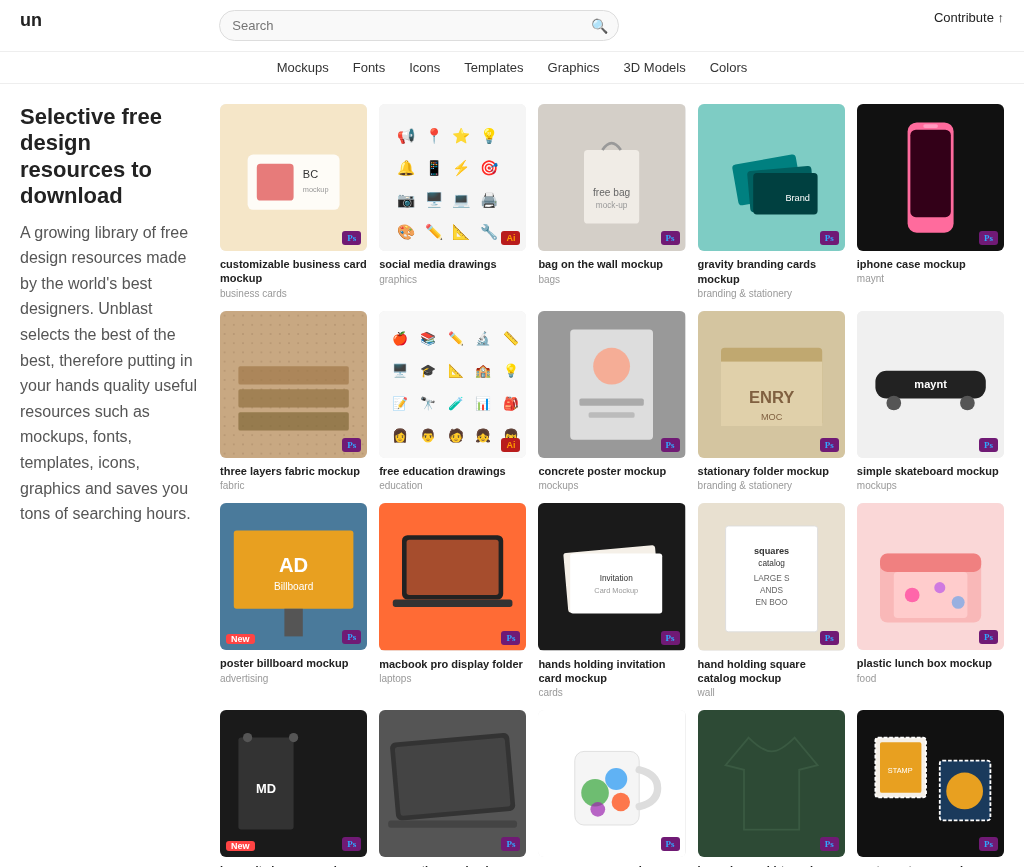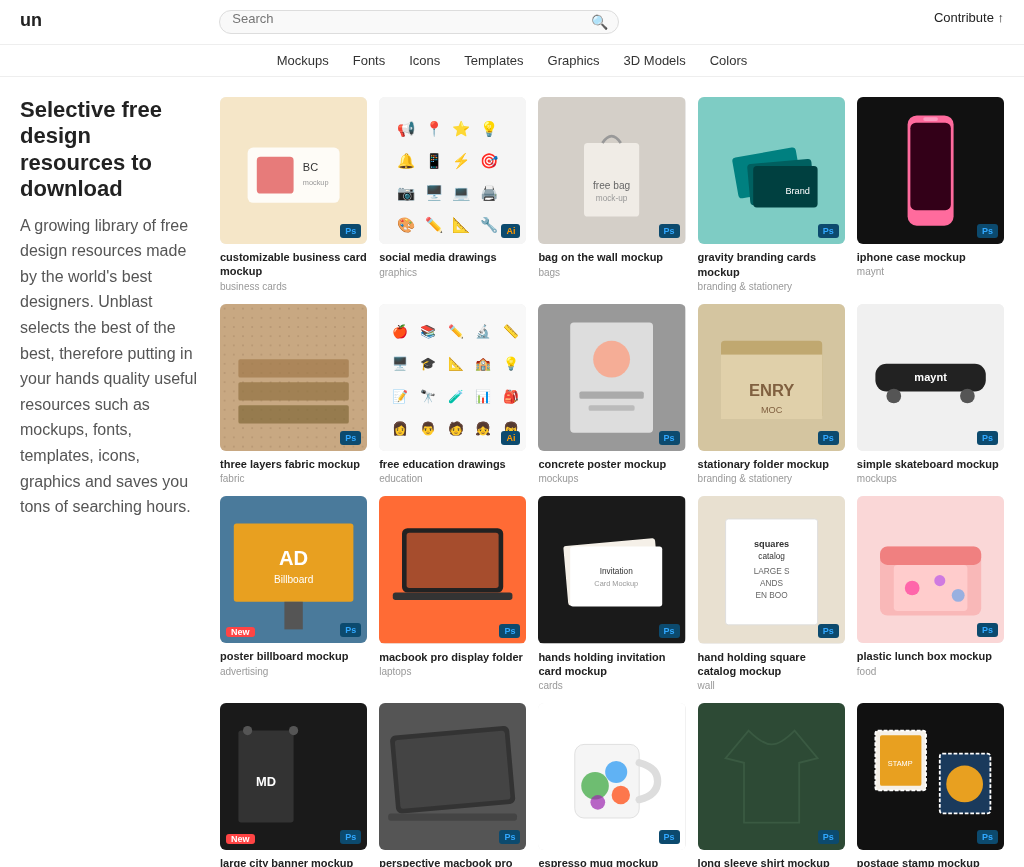--- a/index.html
+++ b/index.html
@@ -2,21 +2,21 @@
 <html><head>
   <meta charset="utf-8">
   <style>
     * { box-sizing: border-box; margin: 0; padding: 0; }
     body { font-family: -apple-system, BlinkMacSystemFont, 'Segoe UI', sans-serif; background: #fff; font-size: 13px; color: #222; }
     
     
     .header { display: flex; align-items: flex-start; padding: 10px 20px; border-bottom: 1px solid #eee; position: sticky; top: 0; background: #fff; z-index: 100; }
     .logo { font-size: 18px; font-weight: bold; color: #222; margin-right: 20px; text-decoration: none; }
     .search-bar { flex: 1; max-width: 400px; margin: 0 auto; position: relative; }
-    .search-bar input { width: 100%; padding: 0 32px 7px 12px; border: 1px solid #ddd; border-radius: 20px; font-size: 13px; outline: none; background: #f9f9f9; }
+    .search-bar input { width: 100%; padding: 7px 32px 7px 12px; border: 1px solid #ddd; border-radius: 20px; font-size: 13px; outline: none; background: #f9f9f9; }
     .search-icon { position: absolute; right: 10px; top: 50%; transform: translateY(-50%); color: #999; font-size: 14px; }
     .contribute-btn { margin-left: auto; font-size: 13px; color: #222; text-decoration: none; font-weight: 400; white-space: nowrap; }
     
     
     .nav { display: flex; justify-content: center; gap: 24px; padding: 8px 20px; border-bottom: 1px solid #eee; }
     .nav a { font-size: 13px; color: #333; text-decoration: none; }
     
     
     .main { display: flex; padding: 20px; gap: 20px; }
     
@@ -24,22 +24,22 @@
     .sidebar { width: 180px; flex-shrink: 0; }
     .sidebar-title { font-size: 22px; font-weight: 700; line-height: 1.2; margin-bottom: 10px; }
     .sidebar-desc { font-size: 16px; color: #555; line-height: 1.6; }
     
     
     .grid-container { flex: 1; display: grid; grid-template-columns: repeat(5, 1fr); gap: 12px; }
     
     .grid-item { cursor: pointer; }
     .item-image { width: 100%; aspect-ratio: 1; background: #eee; border-radius: 6px; overflow: hidden; display: flex; align-items: center; justify-content: center; position: relative; margin-bottom: 6px; }
     .item-badge { position: absolute; bottom: 6px; right: 6px; font-size: 9px; font-weight: bold; padding: 2px 5px; border-radius: 3px; }
-    .badge-ps { background: #0c4a6e; color: #31a8ff; }
-    .badge-ai { background: #0c4a6e; color: #ff9a00; }
+    .badge-ps { background: #701a75; color: #31a8ff; font-family: Liberation Serif, serif; }
+    .badge-ai { background: #b91c1c; color: #ff9a00; }
     .badge-new { position: absolute; bottom: 6px; left: 6px; background: #ff4444; color: #fff; font-size: 9px; font-weight: bold; padding: 0 5px; border-radius: 3px; }
     .item-title { font-size: 11px; font-weight: 600; color: #222; line-height: 1.3; margin-bottom: 2px; }
     .item-category { font-size: 10px; color: #999; }
   </style>
 </head>
 <body>
 
 <header class="header">
   <a class="logo">un</a>
   <div class="search-bar">

